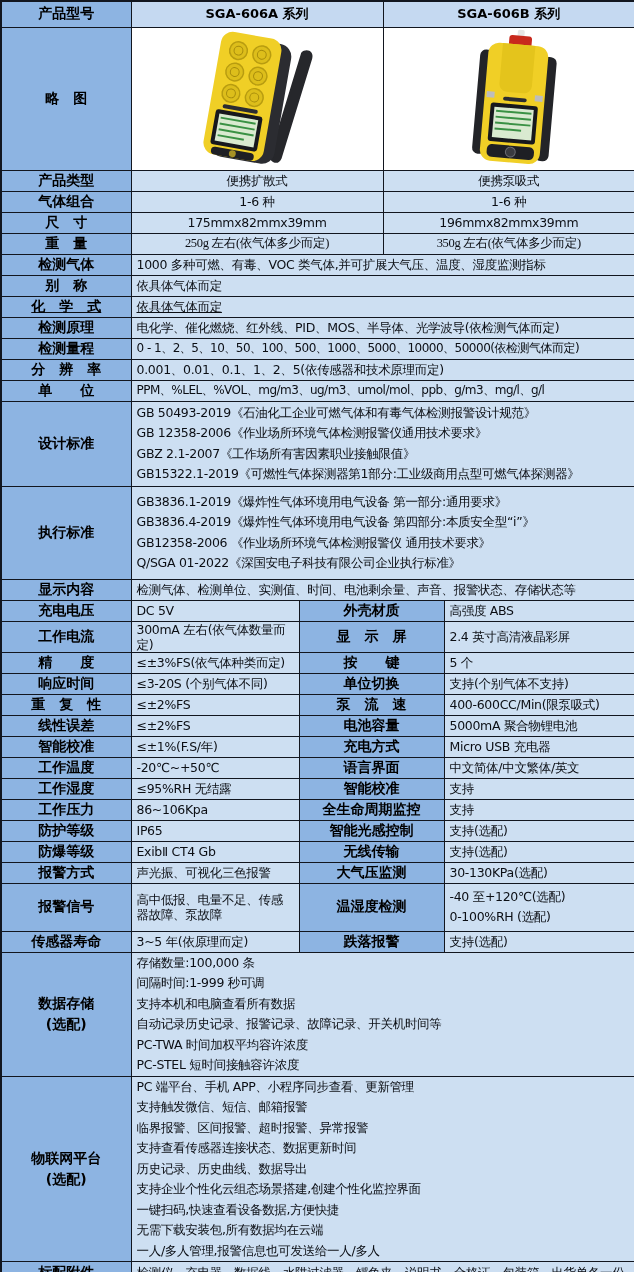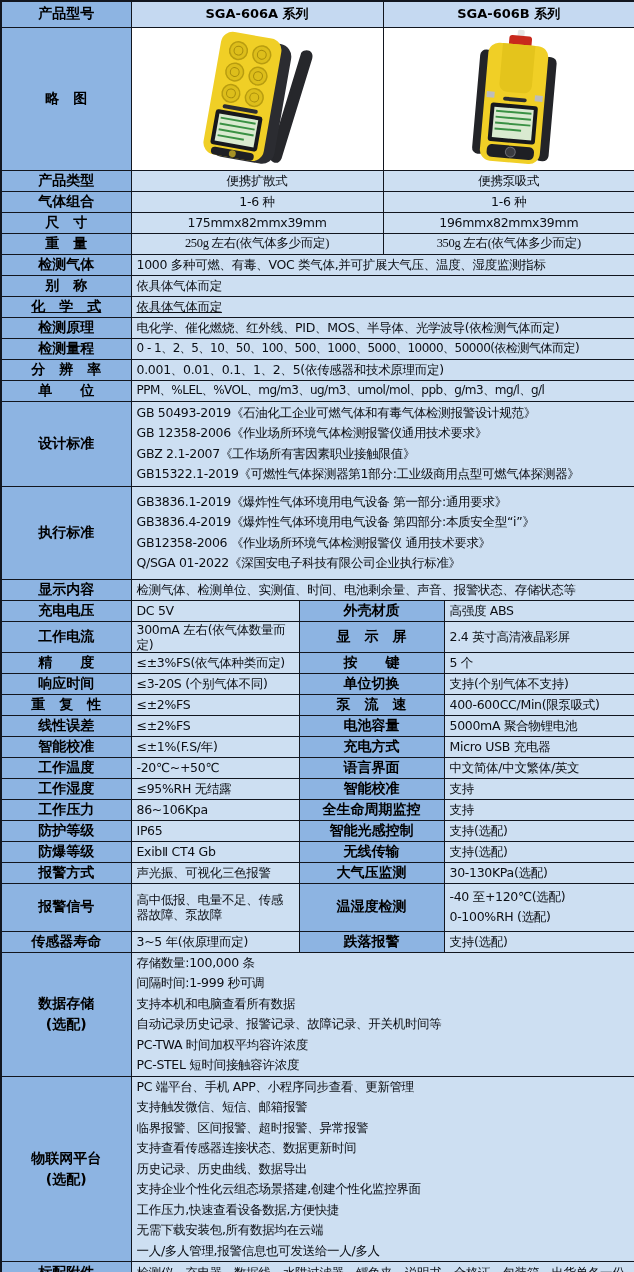--- a/index.html
+++ b/index.html
@@ -291,21 +291,21 @@
           <div class="line">物联网平台</div>
           <div class="line">(选配)</div>
         </td>
         <td colspan="4" class="value">
           <div class="line">PC 端平台、手机 APP、小程序同步查看、更新管理</div>
           <div class="line">支持触发微信、短信、邮箱报警</div>
           <div class="line">临界报警、区间报警、超时报警、异常报警</div>
           <div class="line">支持查看传感器连接状态、数据更新时间</div>
           <div class="line">历史记录、历史曲线、数据导出</div>
           <div class="line">支持企业个性化云组态场景搭建,创建个性化监控界面</div>
-          <div class="line">工作压力,快速查看设备数据,方便快捷</div>
+          <div class="line">一键扫码,快速查看设备数据,方便快捷</div>
           <div class="line">无需下载安装包,所有数据均在云端</div>
           <div class="line">一人/多人管理,报警信息也可发送给一人/多人</div>
         </td>
       </tr>
       <tr style="height: 23px;">
         <td colspan="1" class="label">标配附件</td>
         <td colspan="4" class="value">检测仪、充电器、数据线、水阱过滤器、鳄鱼夹、说明书、合格证、包装箱、出货单各一份</td>
       </tr>
     </tbody>
 </table>

